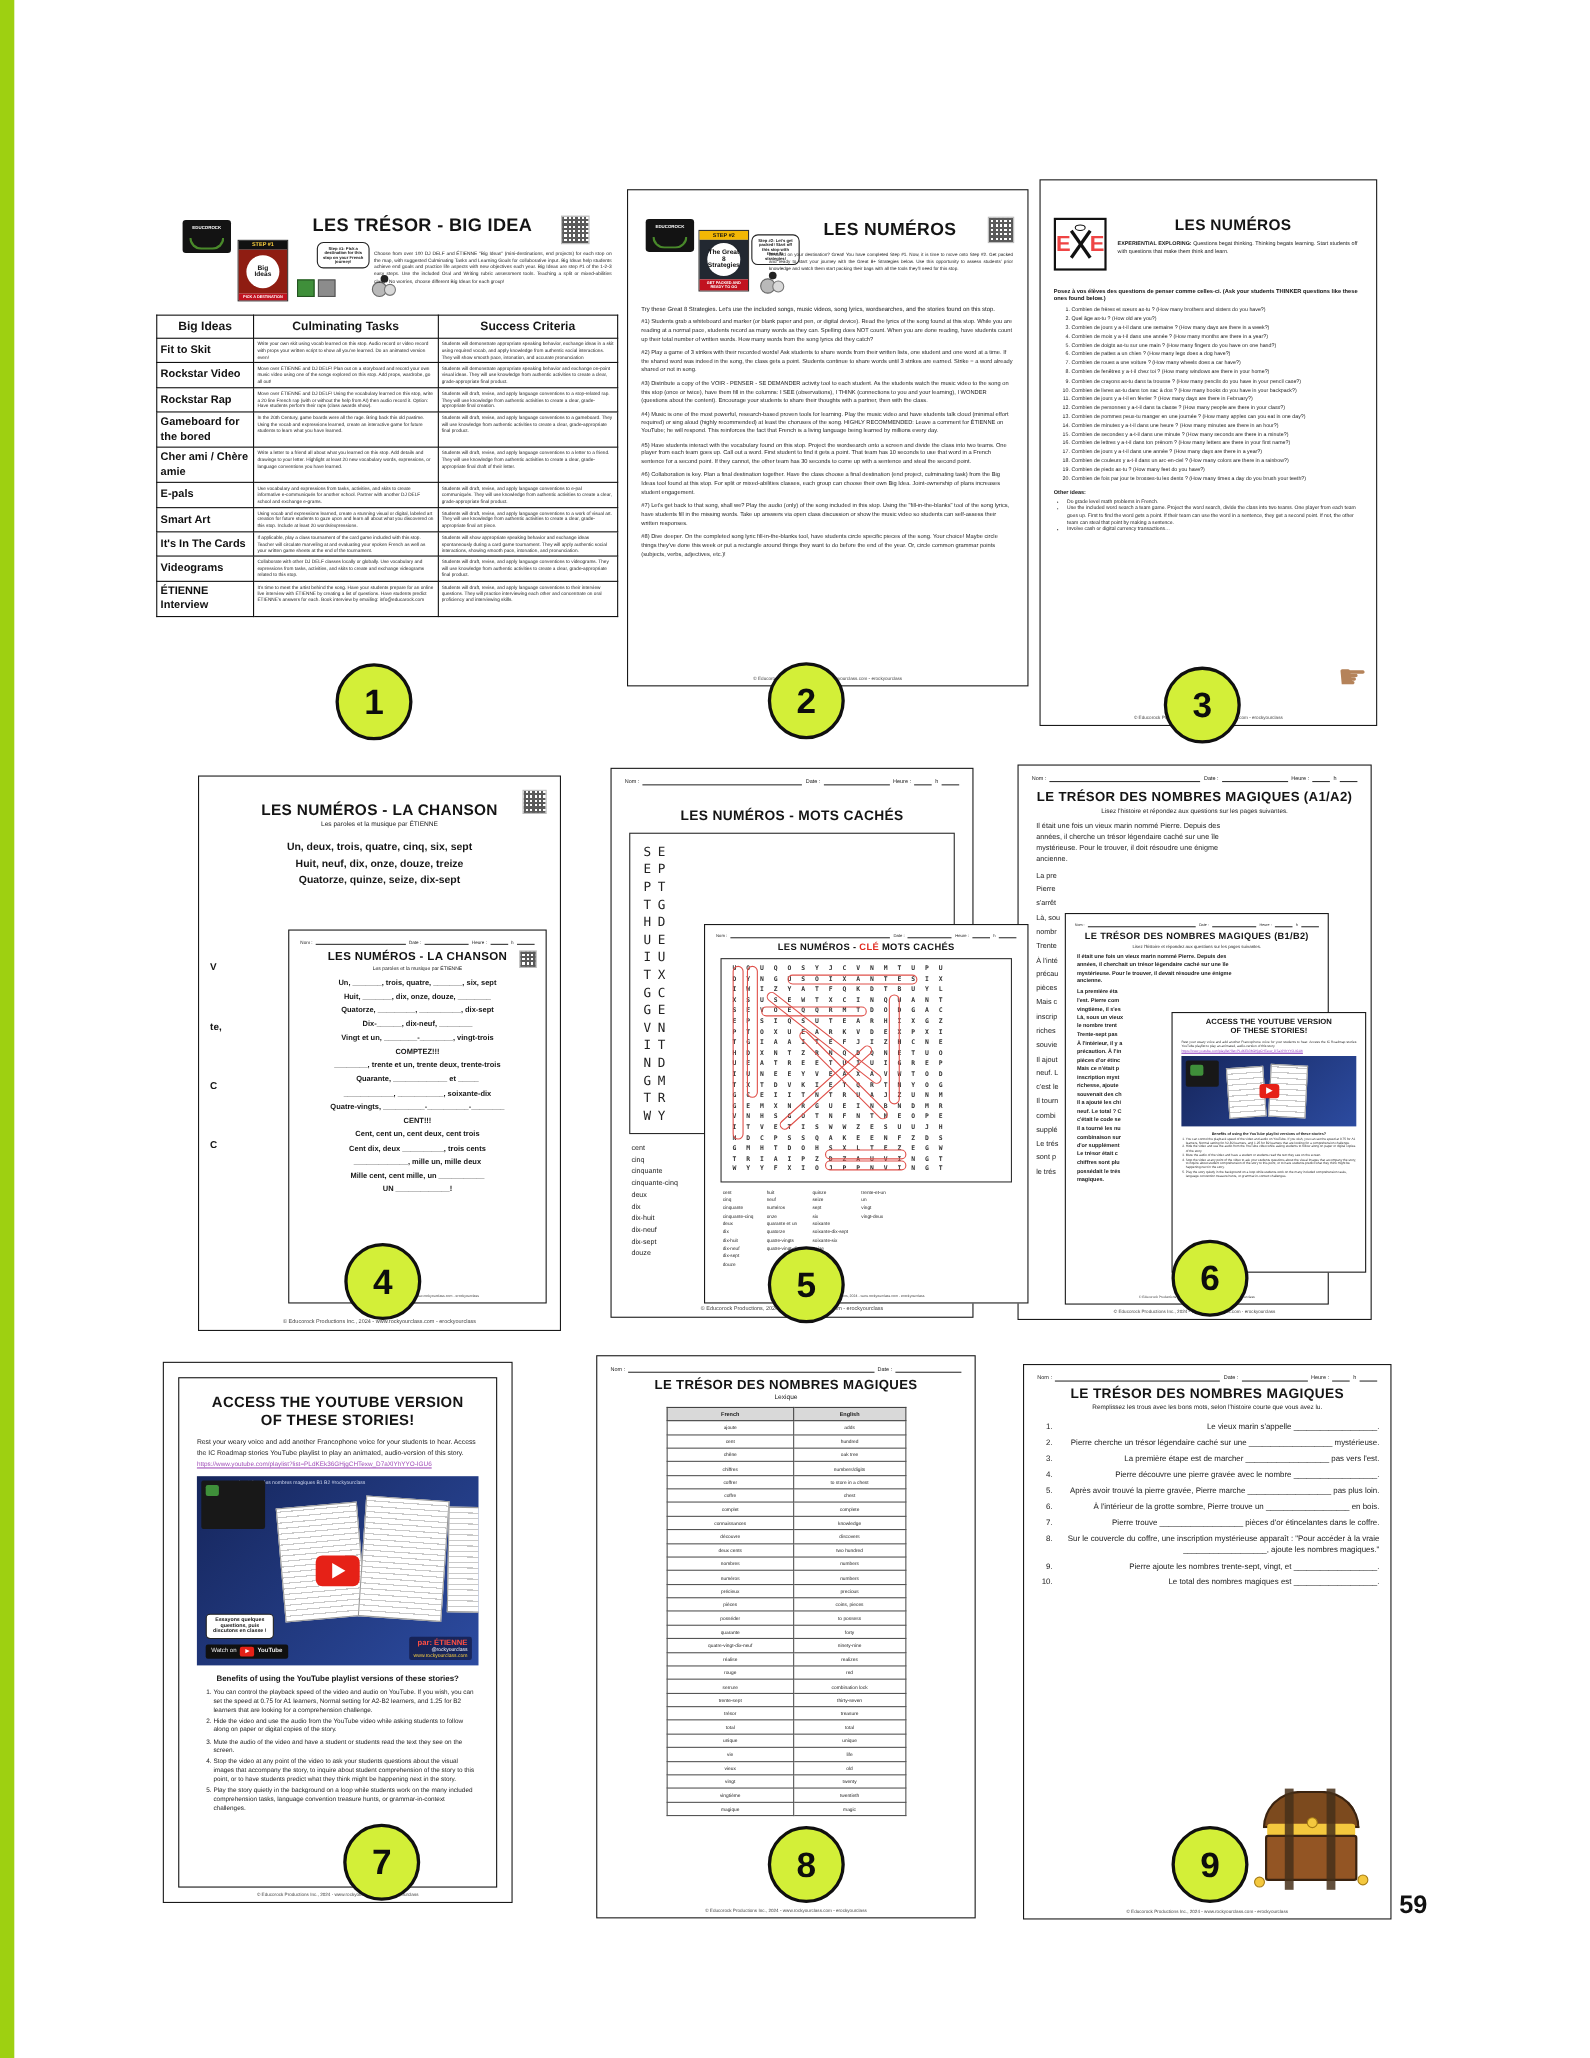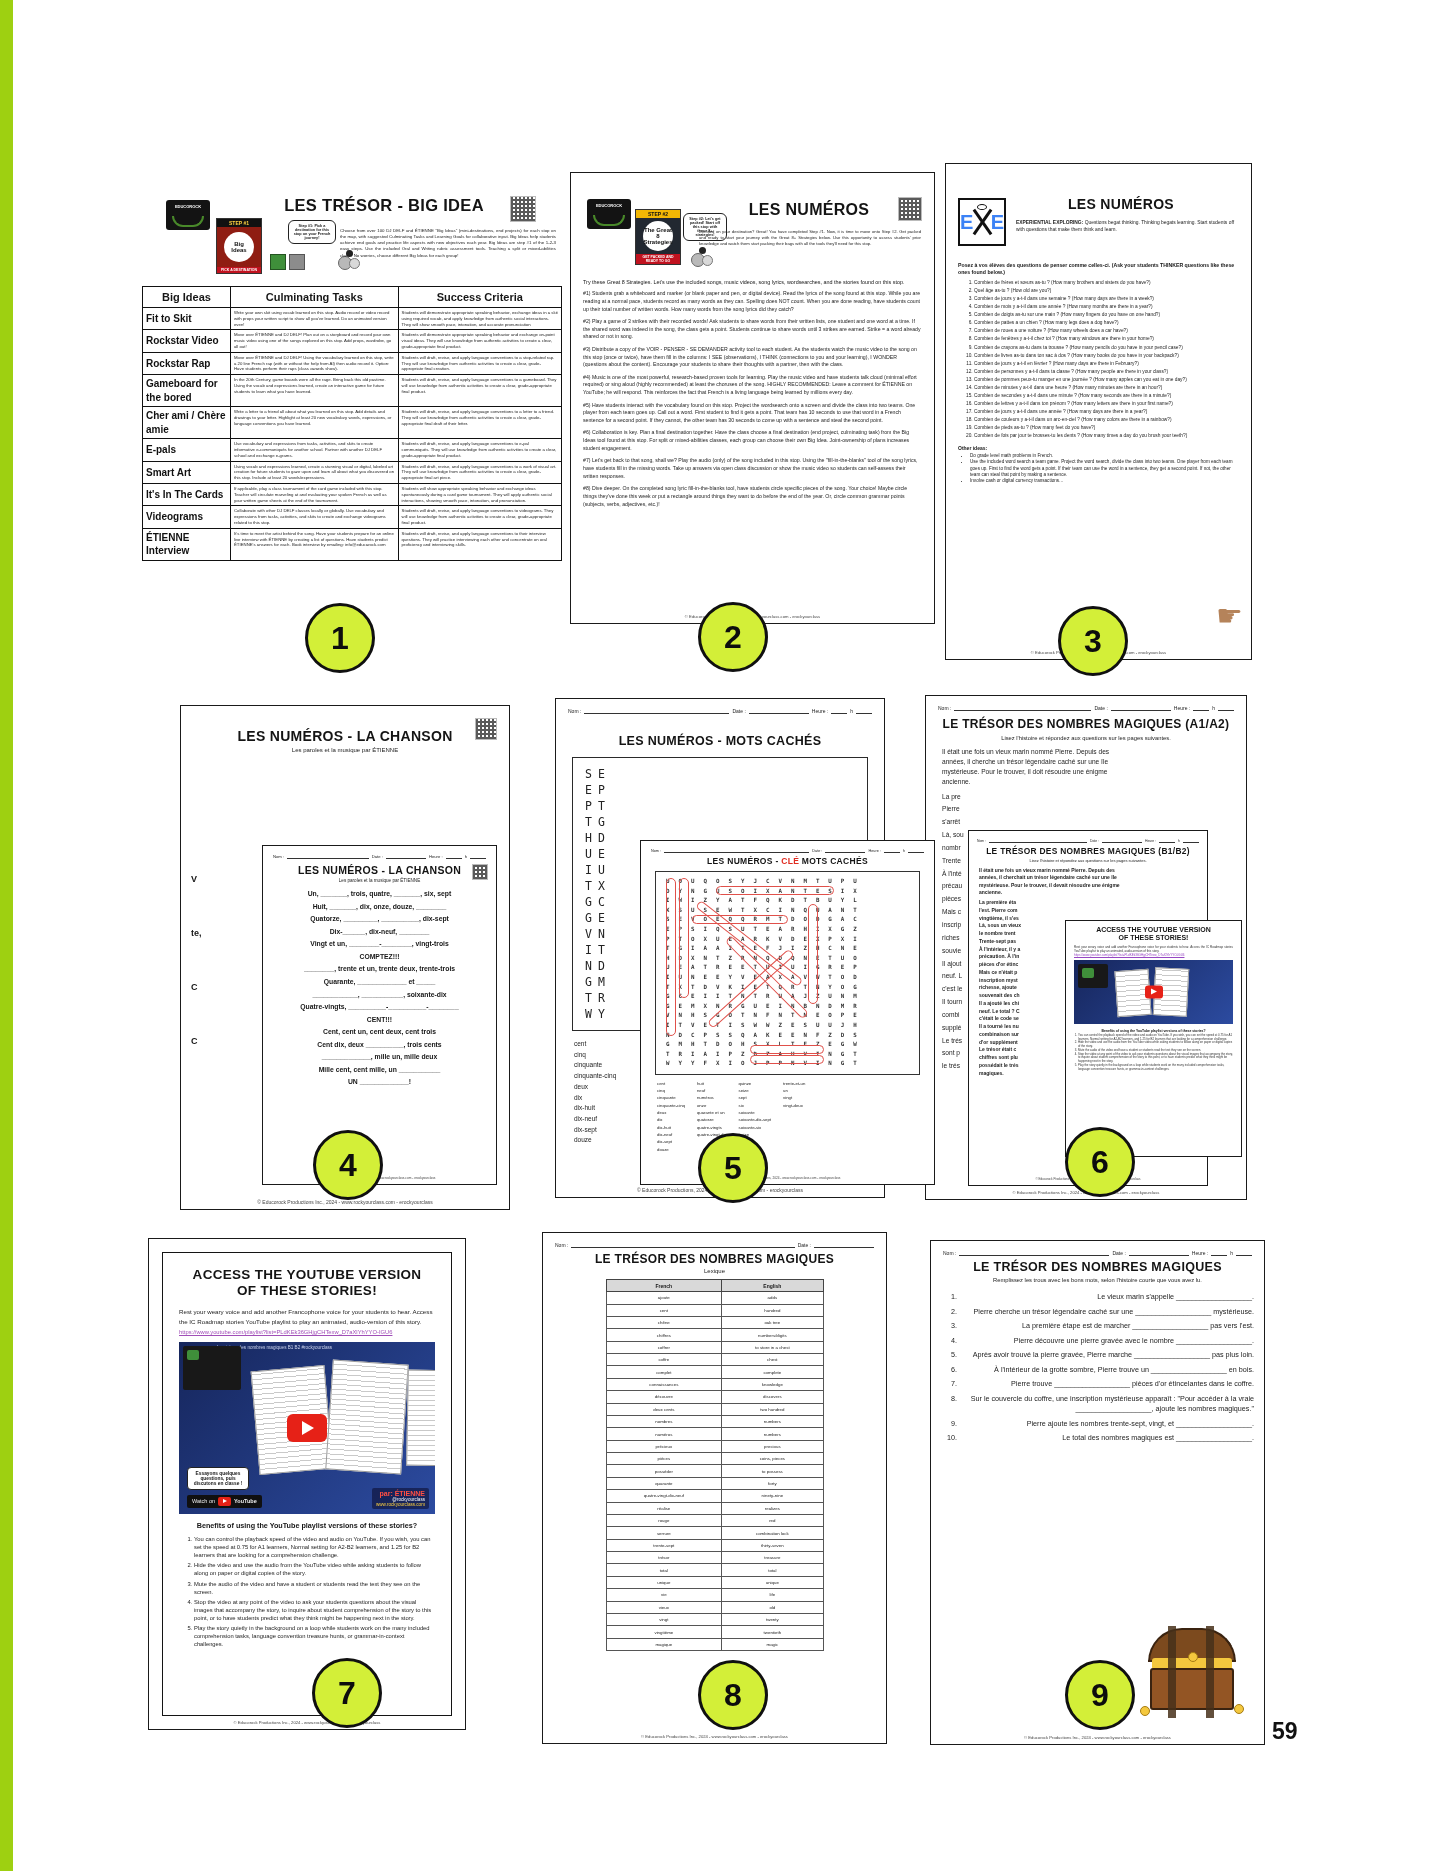--- a/index.html
+++ b/index.html
@@ -57,21 +57,21 @@
   #c2 .bubble{left:112px;top:40px;width:44px;}
   #c2 .drummer{left:118px;top:74px;}
   #c2 .ws-title{position:absolute;left:128px;top:28px;width:220px;font-size:16px;}
   #c2 .intro{position:absolute;left:128px;top:56px;width:222px;font-size:4.2px;line-height:1.4;color:#222;text-align:justify;}
   #c2 .qr{position:absolute;right:12px;top:24px;width:24px;height:24px;}
   #c2 .body{position:absolute;left:12px;right:12px;top:106px;}
   #c2 .try{font-size:5.4px;margin-bottom:5px;}
   #c2 .strats p{margin:0 0 4.5px;font-size:5.2px;line-height:1.5;color:#1d1d1d;}
   
   #c3{left:945px;top:163px;width:307px;height:497px;}
-  .exe{position:absolute;left:12px;top:34px;width:48px;height:48px;border:2.2px solid #111;display:flex;align-items:center;justify-content:center;gap:1px;font-weight:800;font-size:20px;color:#3b82f6;}
+  .exe{position:absolute;left:12px;top:34px;width:48px;height:48px;border:2.2px solid #111;display:flex;align-items:center;justify-content:center;gap:1px;font-weight:800;font-size:20px;color:#ef4444;}
   .exe .eye{position:absolute;top:4px;left:50%;transform:translateX(-50%);width:10px;height:6px;border:1.2px solid #111;border-radius:50%;}
   .exe .x{position:relative;width:16px;height:28px;}
   .exe .x::before,.exe .x::after{content:"";position:absolute;left:7px;top:-1px;width:3px;height:30px;background:#111;}
   .exe .x::before{transform:rotate(35deg)}.exe .x::after{transform:rotate(-35deg)}
   #c3 .ws-title{position:absolute;left:70px;top:32px;width:210px;font-size:14px;}
   #c3 .exehdr{position:absolute;left:70px;top:56px;width:224px;font-size:4.9px;line-height:1.35;color:#222;}
   #c3 .body{position:absolute;left:12px;right:10px;top:98px;}
   #c3 .prompt{font-size:5.2px;font-weight:700;line-height:1.35;}
   ol.q{margin:4px 0 0 16px;font-size:4.8px;line-height:1.35;color:#222;}
   ol.q li{margin-bottom:1.6px;}
@@ -360,20 +360,26 @@
         </ul>
     </div>
     <span class="hand">☛</span>
     <div class="foot">© Educorock Productions Inc. - www.rockyourclass.com - erockyourclass</div>
   </section>
 
   <section class="card bordered" id="c4">
     <h2 class="ws-title">LES NUMÉROS - LA CHANSON</h2>
     <div class="qr"></div>
     <p class="sub">Les paroles et la musique par ÉTIENNE</p>
+    <div class="lyr">
+
+    <div>Un, deux, trois, quatre, cinq, six, sept</div>
+        <div>Huit, neuf, dix, onze, douze, treize</div>
+        <div>Quatorze, quinze, seize, dix-sept</div>
+      </div>
     <span class="frag fg1">V</span>
     <span class="frag fg2">te,</span>
     <span class="frag fg3">C</span>
     <span class="frag fg4">C</span>
     <div class="foot" style="font-size:5px">© Educorock Productions Inc., 2024 - www.rockyourclass.com - erockyourclass</div>
   </section>
 
   <section class="card bordered" id="c4o">
     <div class="nhd">
       <span>Nom :</span>

